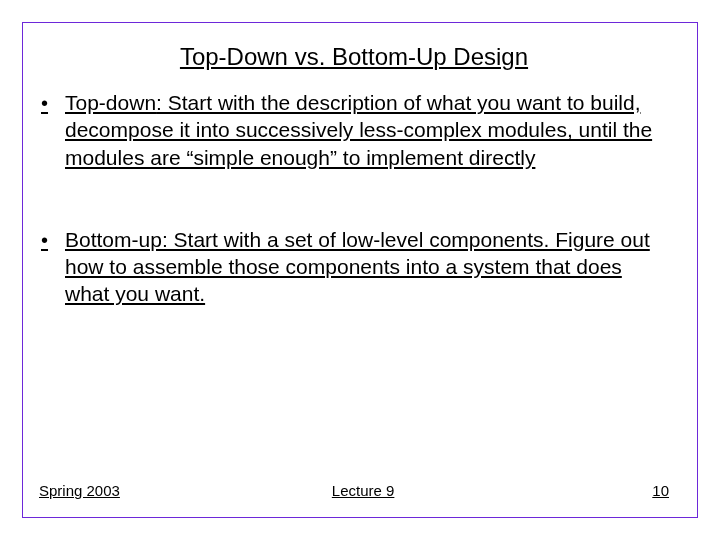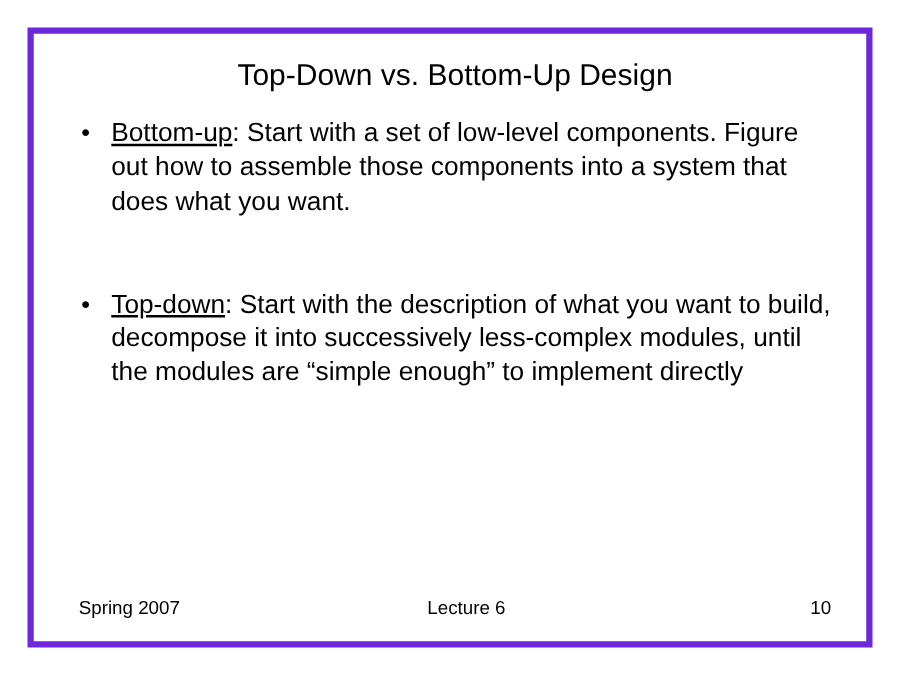--- a/index.html
+++ b/index.html
@@ -13,24 +13,25 @@
       font-family: Arial, Helvetica, sans-serif;
       background: #fff;
       position: relative;
     }
     .slide-frame {
       position: absolute;
       top: 22px;
       left: 22px;
       right: 22px;
       bottom: 22px;
-      border: 5px solid #6d28d9;
-      padding: 20px 28px 18px 36px;
+      border: 1px solid #6d28d9;
+      padding: 20px 28px 18px 16px;
       display: flex;
       flex-direction: column;
+      text-decoration: underline;
     }
     .title {
       font-size: 24px;
       font-weight: 400;
       text-align: center;
       color: #000;
       margin-bottom: 18px;
     }
     .content {
       flex: 1;
@@ -84,30 +85,30 @@
 </head>
 <body>
 
 <div class="slide-frame">
   <div class="title">Top-Down vs. Bottom-Up Design</div>
 
   <div class="content">
     <div class="bullet">
       <div class="dot"></div>
       <div class="bullet-text">
-        <span class="term">Bottom-up</span><span>:  Start with a set of low-level components. Figure out how to assemble those components into a system that does what you want.</span>
+        <span class="term">Top-down</span><span>: Start with the description of what you want to build, decompose it into successively less-complex modules, until the modules are “simple enough” to implement directly</span>
       </div>
     </div>
 
     <div class="bullet">
       <div class="dot"></div>
       <div class="bullet-text">
-        <span class="term">Top-down</span><span>: Start with the description of what you want to build, decompose it into successively less-complex modules, until the modules are “simple enough” to implement directly</span>
+        <span class="term">Bottom-up</span><span>:  Start with a set of low-level components. Figure out how to assemble those components into a system that does what you want.</span>
       </div>
     </div>
   </div>
 
   <div class="footer">
-    <div class="footer-left">Spring 2007</div>
-    <div class="footer-center">Lecture 6</div>
+    <div class="footer-left">Spring 2003</div>
+    <div class="footer-center">Lecture 9</div>
     <div class="footer-right">10</div>
   </div>
 </div>
 
 </body></html>

